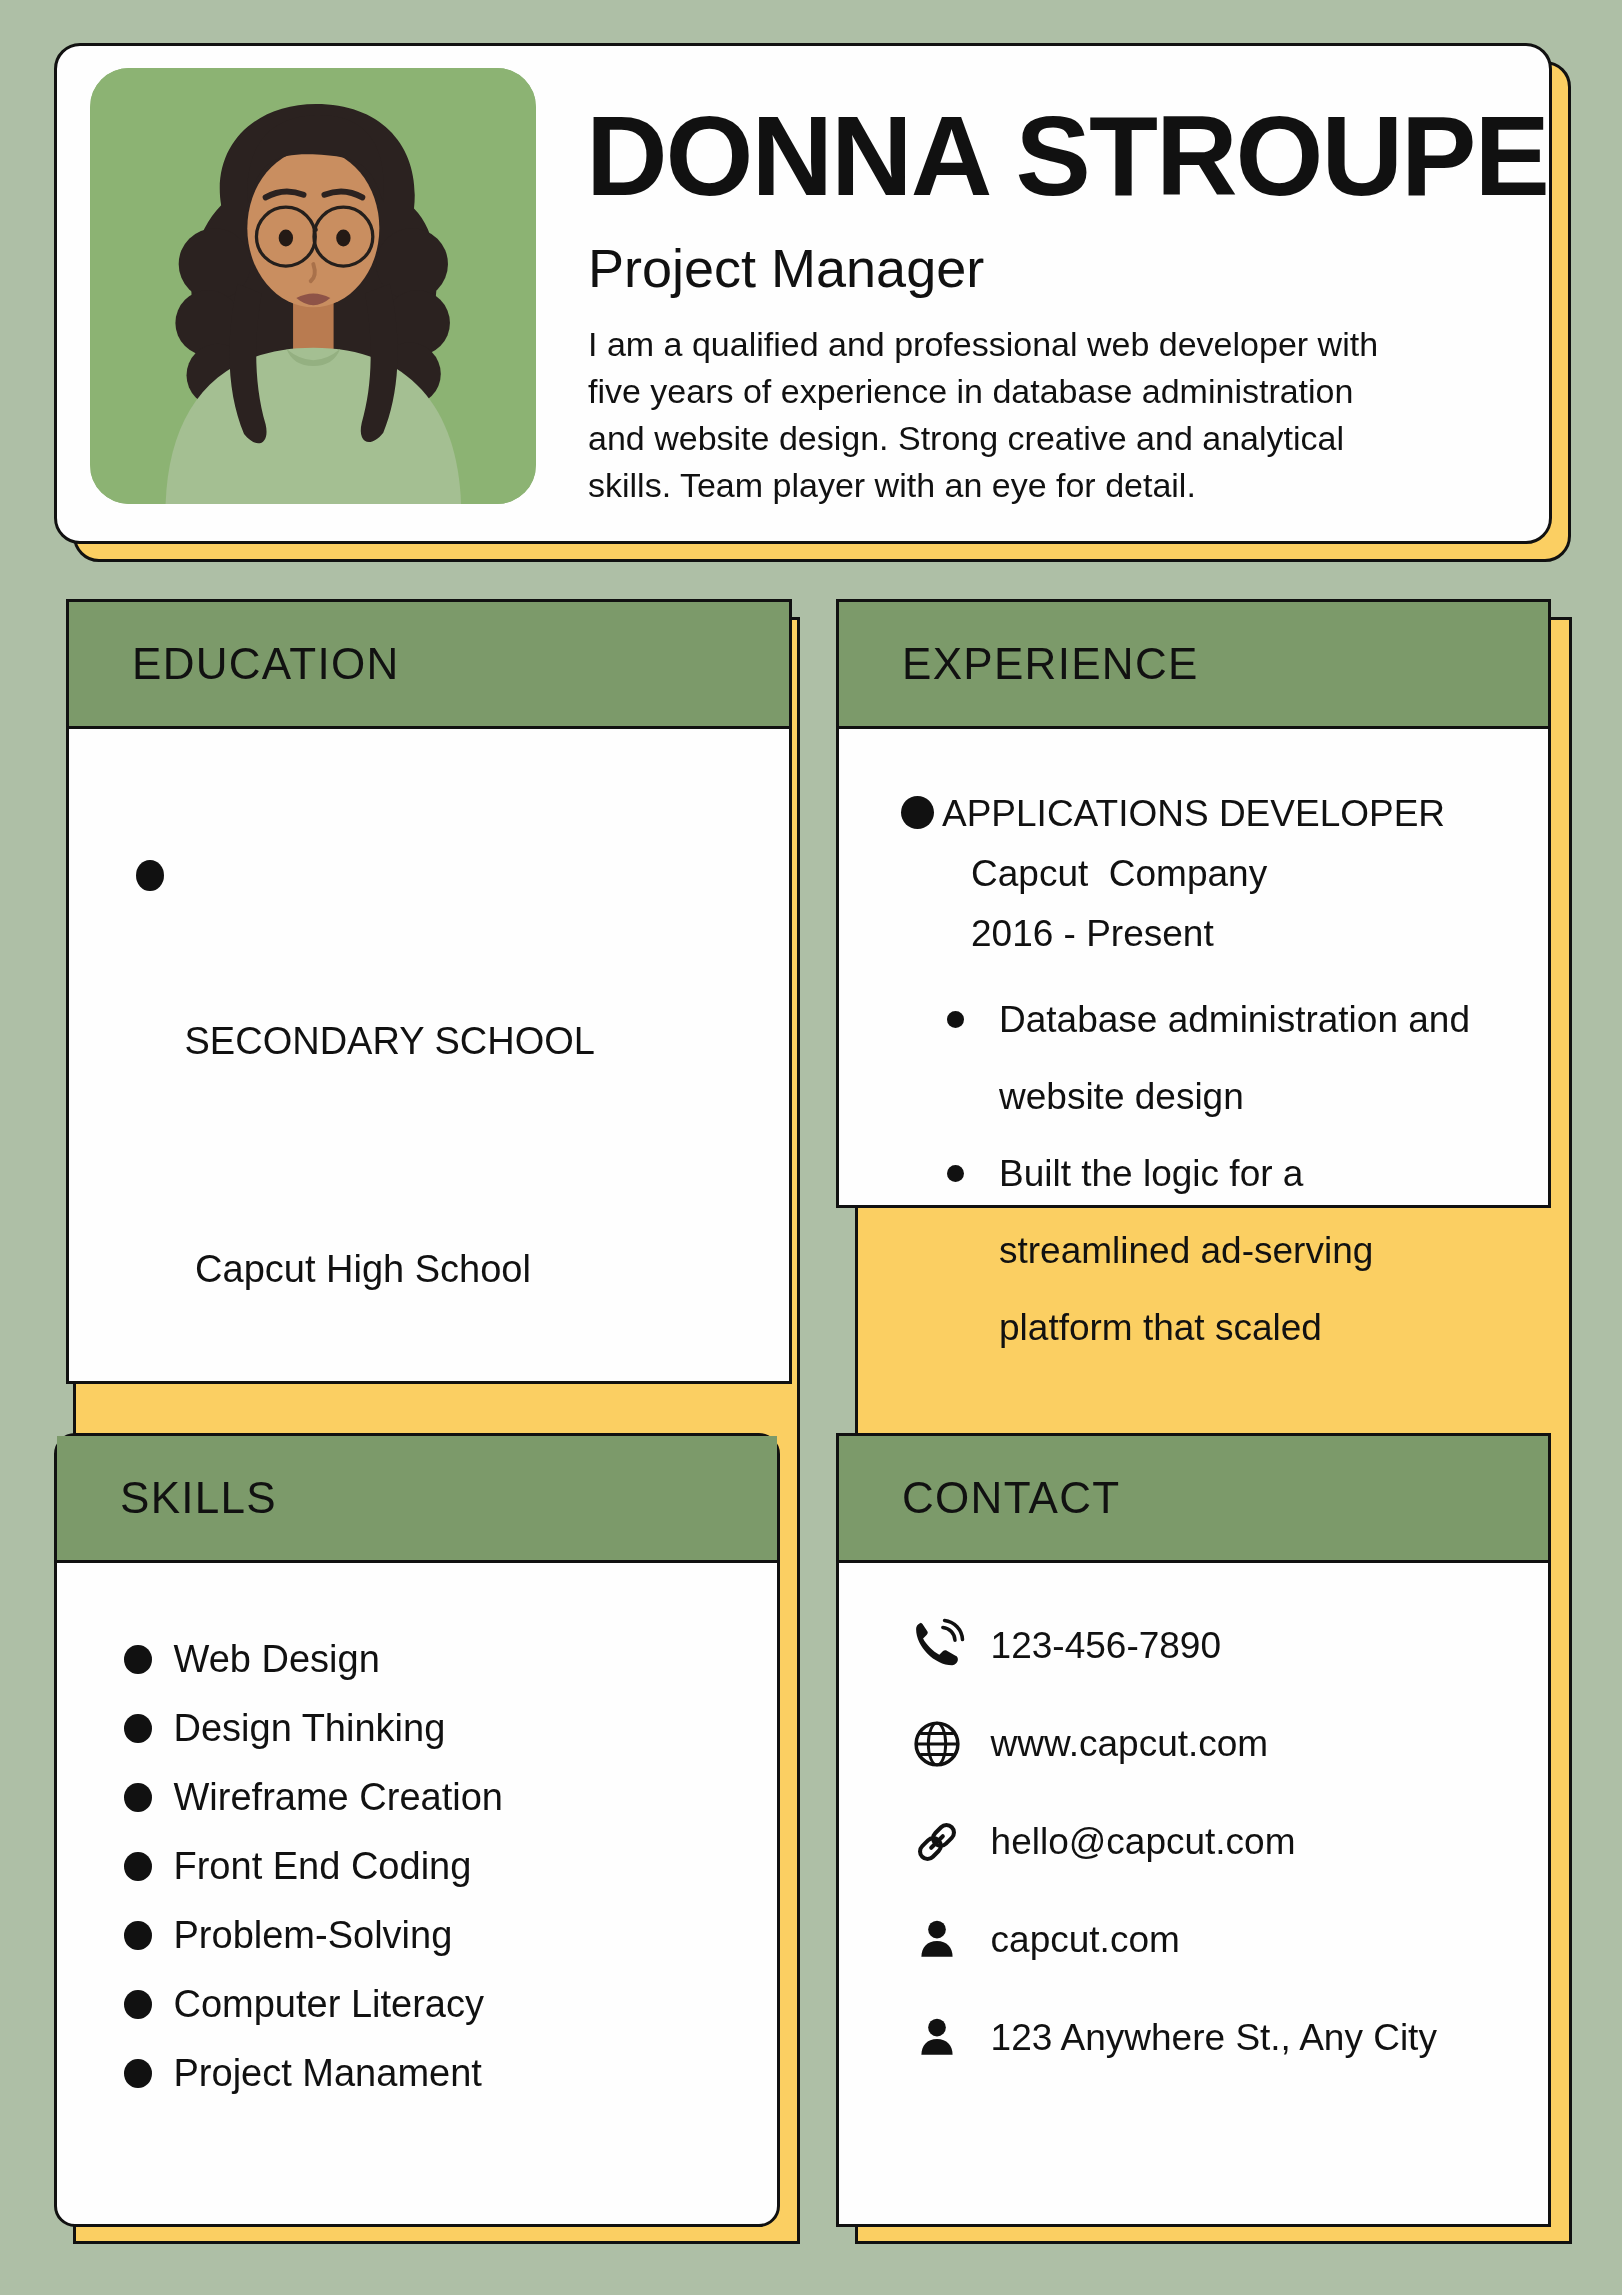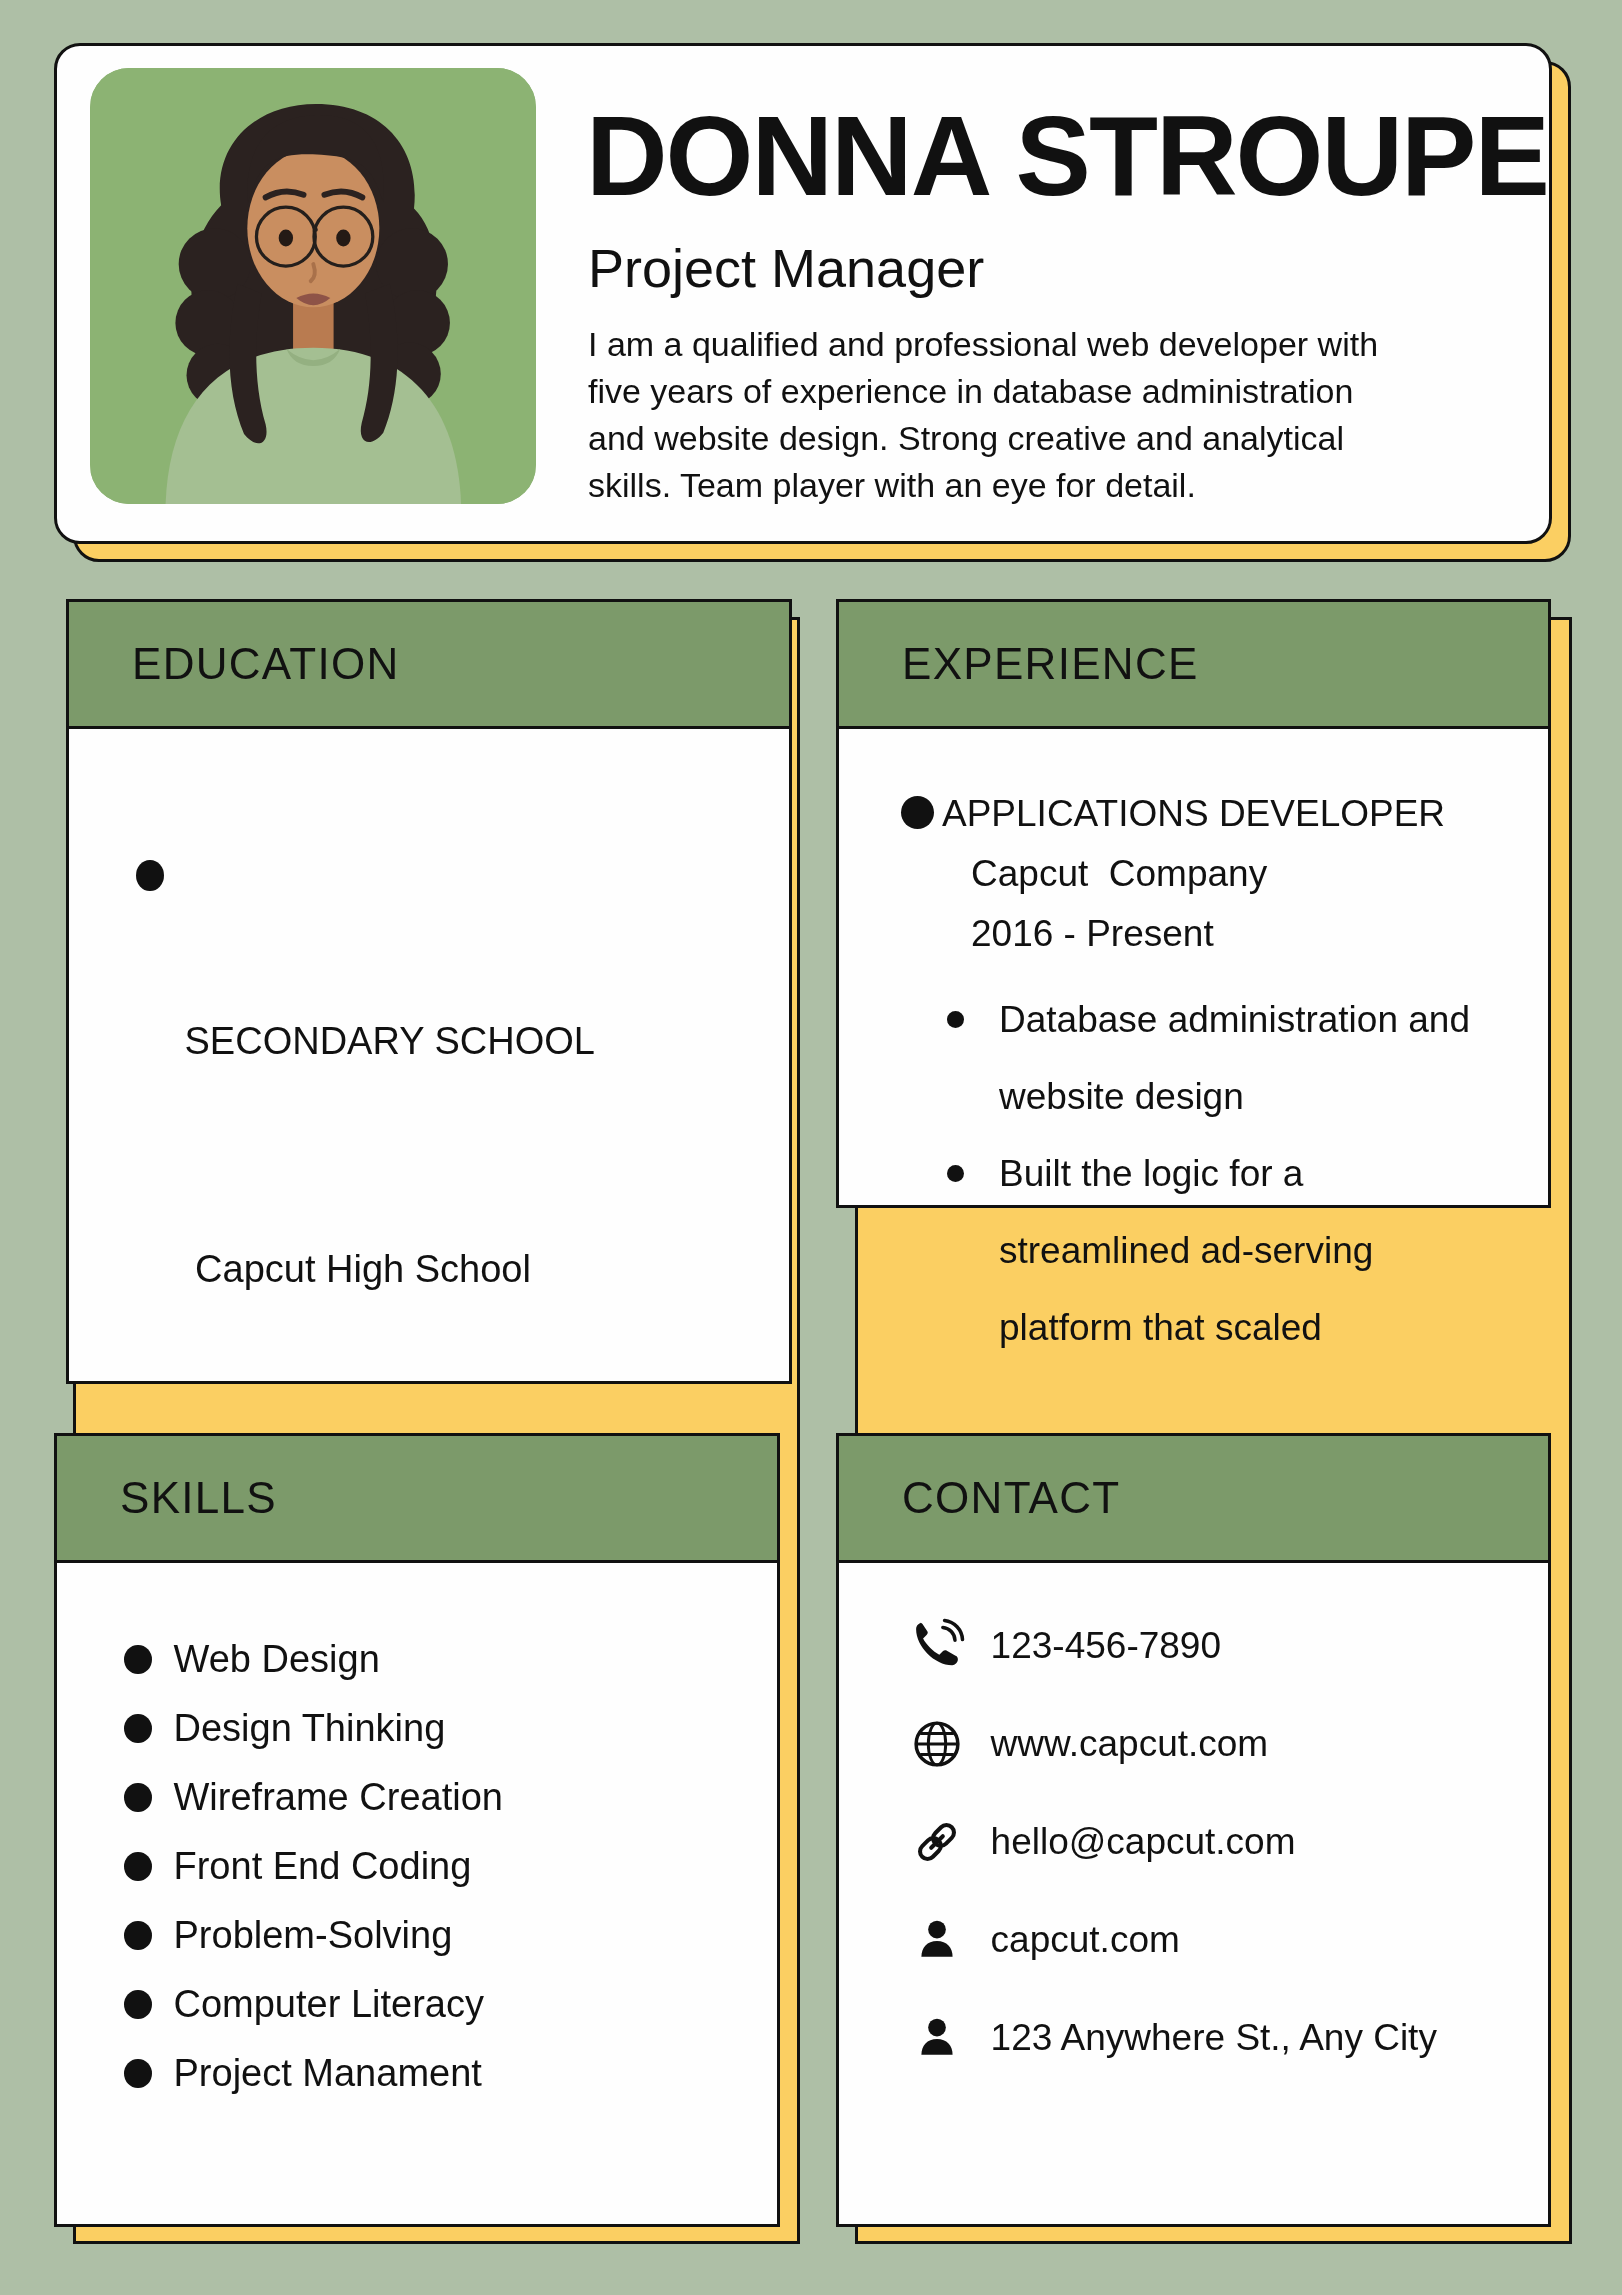--- a/index.html
+++ b/index.html
@@ -43,21 +43,21 @@
     line-height:47px; white-space:pre-line;
   }
 
   
   .col-shadow-left {left:73px;  top:617px; width:727px; height:1627px;}
   .col-shadow-right{left:855px; top:617px; width:717px; height:1627px;}
 
   
   .edu-card    {left:54px;   top:599px;  width:726px; height:785px;margin-left:12px;}
   .xp-card     {left:836px; top:599px;  width:715px; height:609px;}
-  .skills-card {left:54px;   top:1433px; width:726px; height:794px;}
+  .skills-card {left:54px;   top:1433px; width:726px; height:794px;border-radius:21px;}
   .contact-card{left:836px; top:1433px; width:715px; height:794px;}
 
   .head{
     height:127px; background:var(--green); border-bottom:3.9px solid var(--ink);
     display:flex; align-items:center; padding-left:63px; box-sizing:border-box;
     font-size:44px; letter-spacing:1.3px;
   }
 
   .dot{background:var(--ink); border-radius:50%; flex:0 0 auto;}
 

